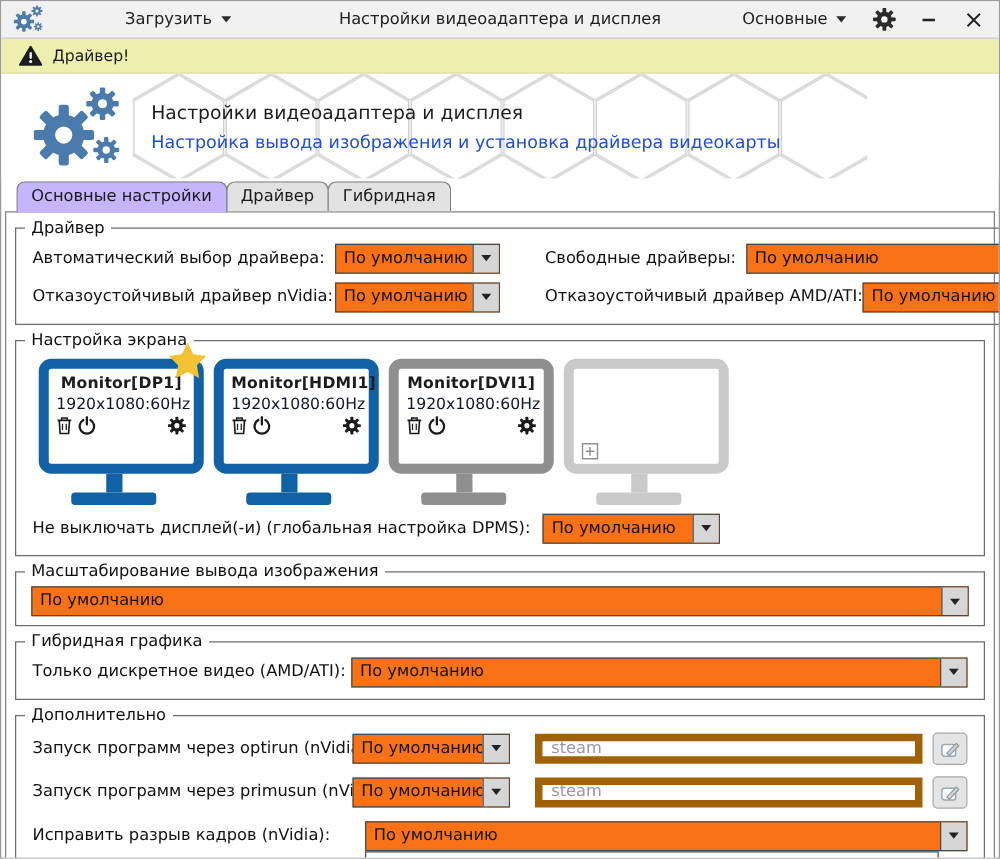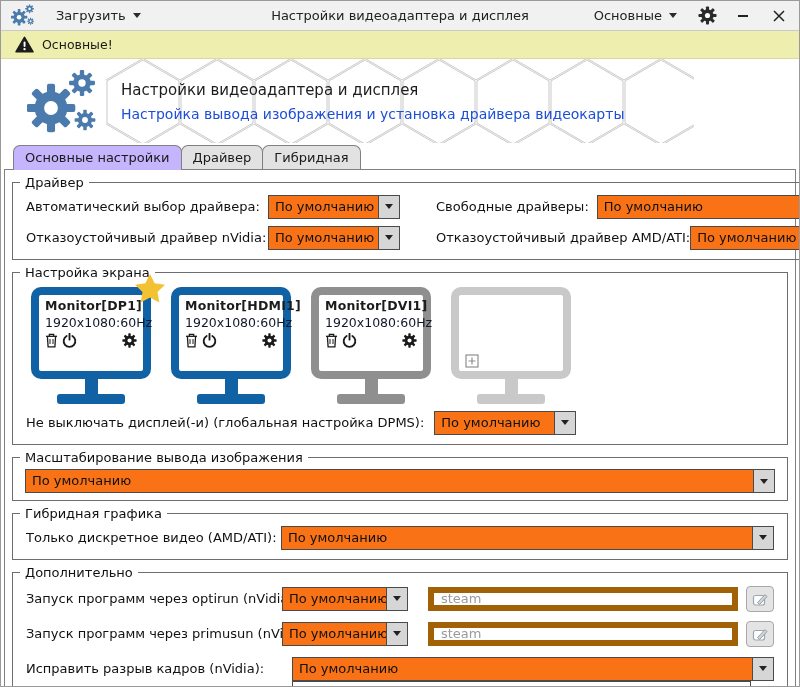--- a/index.html
+++ b/index.html
@@ -2,21 +2,21 @@
 <html><head>
 <meta charset="utf-8">
 <style>
   * { box-sizing: border-box; margin: 0; padding: 0; }
   html,body { background:#fff; }
   body { width:800px; height:687px; font-family:"DejaVu Sans", sans-serif; color:#1a1a1a; }
   #app { position:relative; width:800px; height:687px; border:1px solid #9a9a9a; background:#fff; overflow:hidden; }
 
   
   .titlebar { position:relative; height:30px; background:#f1f1f1; border-bottom:1px solid #c9c9c9;
-              display:flex; align-items:center; padding:0 10px; }
+              display:flex; align-items:center; padding:0 10px;gap:44px; }
   .titlebar .appicon { width:27px; height:25px; margin-right:14px; }
   .menu-btn { display:flex; align-items:center; gap:7px; font-size:13px; color:#222; cursor:default; padding:3px 4px; }
   .tri { width:0; height:0; border-left:4.5px solid transparent; border-right:4.5px solid transparent; border-top:5.5px solid #2b2b2b; }
   .win-title { position:absolute; left:0; right:0; text-align:center; font-size:13px; color:#222; pointer-events:none; }
   .tb-right { margin-left:auto; display:flex; align-items:center; gap:16px; z-index:2; }
   .tb-iconbtn { display:flex; align-items:center; justify-content:center; width:20px; height:20px; }
 
   
   .warnbar { height:28px; background:#eeeeae; border-bottom:1px solid #d9d99c;
              display:flex; align-items:center; gap:8px; padding:0 14px; font-size:12.5px; }
@@ -55,21 +55,21 @@
   
   .w-lab1 { width:242px; }
   .combo-sm { width:132px; }
   .gap36 { width:36px; }
   .combo-free { flex:1; margin-left:8px; }
   .combo-amd { width:137px; margin-left:auto; }
 
   
   .monrow { display:flex; gap:20px; padding:6px 18px 0; height:122px; }
   .monitor { position:relative; width:120px; }
-  .screen { width:120px; height:92px; border:8px solid var(--mc); border-radius:10px; background:#fff;
+  .screen { width:132px; height:92px; border:8px solid var(--mc); border-radius:10px; background:#fff;
             padding:3px 6px; display:flex; flex-direction:column; }
   .mon-name { font-size:12.5px; font-weight:bold; text-align:center; color:#1c1c1c; letter-spacing:.2px; }
   .mon-res { font-size:12.5px; text-align:center; color:#0f172a; margin-top:2px; }
   .mon-icons { display:flex; align-items:center; gap:4px; margin-top:3px; }
   .mon-icons .sp { flex:1; }
   .neck { width:13px; height:15px; background:var(--mc); margin:0 auto; }
   .base { width:68px; height:10px; background:var(--mc); margin:0 auto; border-radius:3px; }
   .m-active { --mc:#1062a5; }
   .m-inactive { --mc:#8f8f8f; }
   .m-empty { --mc:#c9c9c9; }
@@ -157,21 +157,21 @@
       </div>
     </div>
   </div>
 
   <div class="warnbar">
     <svg width="19" height="17" viewBox="0 0 19 17">
       <path d="M9.5 1.4 L18 15.8 H1 Z" fill="#1c1c1c" stroke="#1c1c1c" stroke-width="1.6" stroke-linejoin="round"></path>
       <rect x="8.6" y="5.6" width="1.9" height="5.4" rx="0.95" fill="#fff"></rect>
       <circle cx="9.55" cy="13.1" r="1.2" fill="#fff"></circle>
     </svg>
-    <span>Основные!</span>
+    <span>Драйвер!</span>
   </div>
 
   <div class="header">
     <svg class="hexbg" width="588" height="84">
       <defs>
         <pattern id="hexp" width="74" height="128" patternUnits="userSpaceOnUse">
           <path d="M37 1 73 22 73 64 37 85 1 64 1 22Z" fill="none" stroke="#bcbcbc" stroke-width="1"></path>
           <path d="M37 1 73 22 73 64 37 85 1 64 1 22Z" fill="none" stroke="#bcbcbc" stroke-width="1" transform="translate(37,64)"></path>
           <path d="M37 1 73 22 73 64 37 85 1 64 1 22Z" fill="none" stroke="#bcbcbc" stroke-width="1" transform="translate(-37,64)"></path>
           <path d="M37 1 73 22 73 64 37 85 1 64 1 22Z" fill="none" stroke="#bcbcbc" stroke-width="1" transform="translate(0,-128)"></path>

